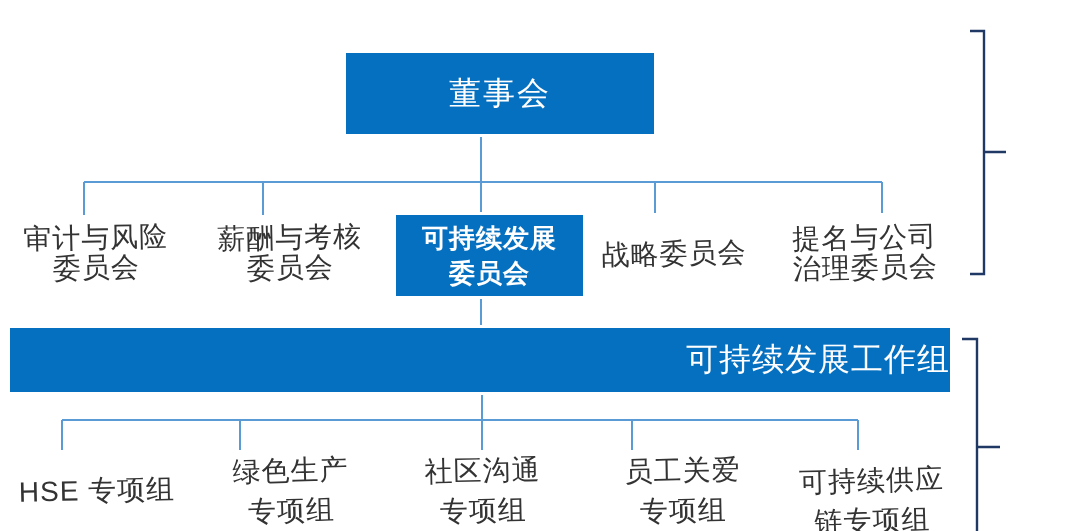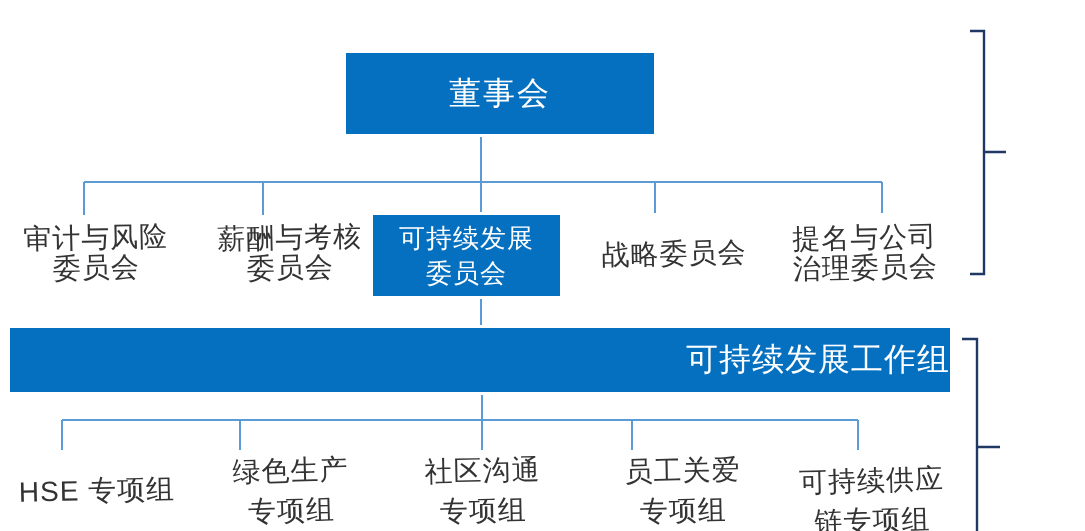--- a/index.html
+++ b/index.html
@@ -29,24 +29,24 @@
     justify-content: center;
     text-align: center;
   }
   .board {
     left: 343px; top: 23px;
     width: 314px; height: 87px;
     font-size: 32px;
     letter-spacing: 2px;
   }
   .midbox {
-    left: 370px; top: 185px;
+    left: 393px; top: 185px;
     width: 193px; height: 87px;
     font-size: 26px;
-    font-weight: normal;
+    font-weight: bold;
     line-height: 35px;
     letter-spacing: 1px;
   }
   .bar {
     left: 7px; top: 298px;
     width: 946px; height: 70px;
     font-size: 32px;
     letter-spacing: 1px;
     align-items: flex-end;
   }

